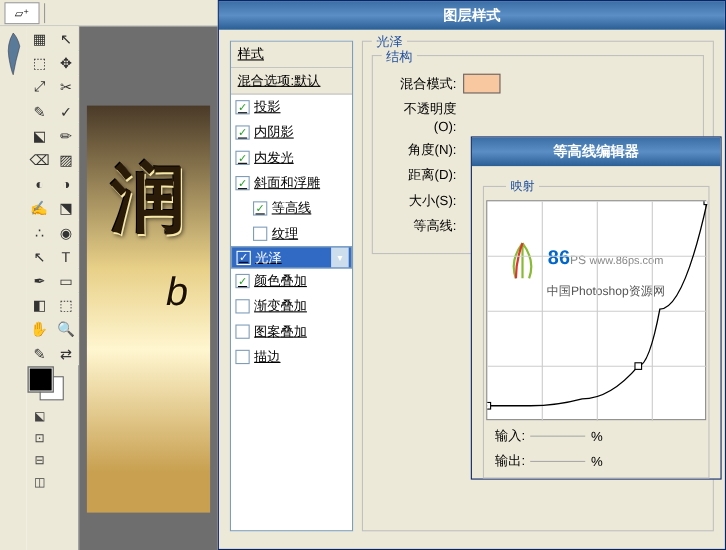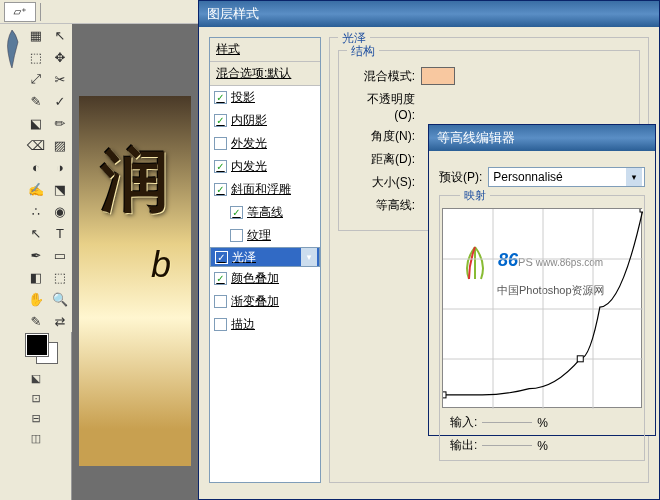--- a/index.html
+++ b/index.html
@@ -14,21 +14,21 @@
 .swatches { padding: 4px 2px; position: relative; height: 36px; }
 .sw1 { position: absolute; width: 22px; height: 22px; background: #000; border: 1px solid #fff; outline: 1px solid #666; top: 2px; left: 2px; }
 .sw2 { position: absolute; width: 22px; height: 22px; background: #fff; border: 1px solid #666; top: 10px; left: 12px; }
 .mini-tools { display: flex; flex-wrap: wrap; }
 .mt { width: 24px; height: 20px; display: flex; align-items: center; justify-content: center; font-size: 11px; color: #444; }
 .canvas-area { width: 126px; background: #6e6e6e; display: flex; align-items: flex-start; justify-content: center; padding-top: 72px; }
 .canvas-inner { width: 112px; height: 370px; background: linear-gradient(180deg, #4a3a28 0%, #e8d088 40%, #fff6d0 60%, #c8a050 90%); position: relative; display: flex; align-items: flex-start; justify-content: center; }
 .canvas-text { font-family: "SimSun", serif; font-size: 68px; font-weight: bold; color: #2a1a08; text-shadow: 1px 1px 0 #f8e8a8, -1px -1px 0 #000, 2px 2px 4px rgba(0,0,0,.6); margin-top: 40px; }
 .canvas-b { position: absolute; bottom: 180px; right: 20px; font-size: 36px; font-style: italic; color: #1a0f00; text-shadow: 1px 1px 0 #f8e8a8; }
 .dialog { position: absolute; background: #ece9d8; border: 1px solid #0a246a; }
-.dlg-title { background: linear-gradient(180deg, #3a6ea5 0%, #5a8ec5 50%, #2a5e95 100%); color: #fff; padding: 4px 8px; font-weight: normal; font-size: 13px; }
+.dlg-title { background: linear-gradient(180deg, #3a6ea5 0%, #5a8ec5 50%, #2a5e95 100%); color: #fff; padding: 4px 8px; font-weight: bold; font-size: 13px; text-align: center; }
 .layer-style { left: 198px; top: 0; width: 462px; height: 500px; }
 .layer-style .body { display: flex; padding: 10px; gap: 8px; height: 466px; }
 .style-list { width: 112px; border: 1px solid #7f9db9; background: #fff; text-decoration: underline; }
 .style-hdr { background: #ece9d8; padding: 3px 6px; border-bottom: 1px solid #c0c0c0; }
 .style-item { padding: 3px 4px; display: flex; align-items: center; gap: 4px; cursor: pointer; }
 .style-item.sel { background: #316ac5; color: #fff; }
 .cb { width: 13px; height: 13px; border: 1px solid #7f9db9; background: #fff; display: inline-flex; align-items: center; justify-content: center; font-size: 10px; color: #21a121; }
 .style-item.sel .cb { color: #fff; background: #316ac5; border-color: #fff; }
 .indent { padding-left: 20px; }
 .settings { flex: 1; border: 1px solid #c0c0c0; padding: 8px; position: relative; }
@@ -40,21 +40,21 @@
 .sel::after { content: "▾"; position: absolute; right: 2px; top: 0; width: 16px; height: 18px; background: #cde; display: flex; align-items: center; justify-content: center; font-size: 9px; }
 .swatch-box { width: 34px; height: 18px; background: #f8c8a0; border: 1px solid #666; }
 .contour-dlg { left: 428px; top: 124px; width: 228px; height: 312px; z-index: 10; }
 .contour-dlg .body { padding: 10px; }
 .curve-panel { border: 1px solid #c0c0c0; position: relative; margin-top: 8px; }
 .curve-legend { position: absolute; top: -8px; left: 8px; background: #ece9d8; padding: 0 4px; color: #2050a0; font-size: 11px; margin-left: 12px; }
 .curve-box { width: 200px; height: 200px; border: 1px solid #888; background: #fff; position: relative; margin: 12px auto 4px; }
 .io-row { display: flex; align-items: center; gap: 5px; margin: 6px 10px; }
 .io-row span { display: inline-block; }
 .watermark { position: absolute; top: 34px; left: 12px; font-size: 11px; color: #666; }
-.wm-86 { color: #0066cc; font-size: 18px; font-weight: bold; font-style: italic; }
+.wm-86 { color: #0066cc; font-size: 18px; font-weight: bold; }
 .wm-ps { font-size: 11px; color: #888; }
 svg.curve { position: absolute; top: 0; left: 0; }
 .grid-line { stroke: #ccc; stroke-width: 1; }
 .curve-path { stroke: #000; stroke-width: 1.2; fill: none; }
 .handle { fill: #fff; stroke: #000; stroke-width: 1; }
 </style>
 </head>
 <body>
 
 <div class="toolbar-row">
@@ -127,24 +127,20 @@
       <div id="style-items">
           <div class="style-item">
             <span class="cb">✓</span>
             <span>投影</span>
           </div>
           <div class="style-item">
             <span class="cb">✓</span>
             <span>内阴影</span>
           </div>
           <div class="style-item">
-            <span class="cb"></span>
-            <span>外发光</span>
-          </div>
-          <div class="style-item">
             <span class="cb">✓</span>
             <span>内发光</span>
           </div>
           <div class="style-item">
             <span class="cb">✓</span>
             <span>斜面和浮雕</span>
           </div>
           <div class="style-item indent">
             <span class="cb">✓</span>
             <span>等高线</span>
@@ -157,20 +153,24 @@
             <span class="cb">✓</span>
             <span>光泽</span>
           </div>
           <div class="style-item">
             <span class="cb">✓</span>
             <span>颜色叠加</span>
           </div>
           <div class="style-item">
             <span class="cb"></span>
             <span>渐变叠加</span>
+          </div>
+          <div class="style-item">
+            <span class="cb"></span>
+            <span>图案叠加</span>
           </div>
           <div class="style-item">
             <span class="cb"></span>
             <span>描边</span>
           </div>
         </div>
     </div>
     <div class="settings">
       <div class="legend">光泽</div>
       <div class="fieldset" style="margin-top:4px">
@@ -195,26 +195,20 @@
             <label>等高线:</label>
           </div>
       </div>
     </div>
   </div>
 </div>
 
 <div class="dialog contour-dlg">
   <div class="dlg-title">等高线编辑器</div>
   <div class="body">
-    <div class="row">
-      <span>预设(P):</span>
-      <div class="sel" style="flex:1">
-          <span>Personnalisé</span>
-        </div>
-    </div>
     <div class="curve-panel">
       <div class="curve-legend">映射</div>
       <div class="curve-box">
         <div class="watermark">
           <svg width="40" height="40" style="vertical-align:middle">
               <path d="M20 4 Q8 20 14 36 M20 4 Q32 20 26 36 M20 4 Q20 24 20 36" stroke="#8b3" stroke-width="2" fill="none"></path>
               <path d="M20 4 Q14 20 14 36" stroke="#d33" stroke-width="2" fill="none"></path>
             </svg>
           <span class="wm-86">86</span><span class="wm-ps">PS</span>
           <span style="font-size:10px;color:#888">www.86ps.com</span><br>

